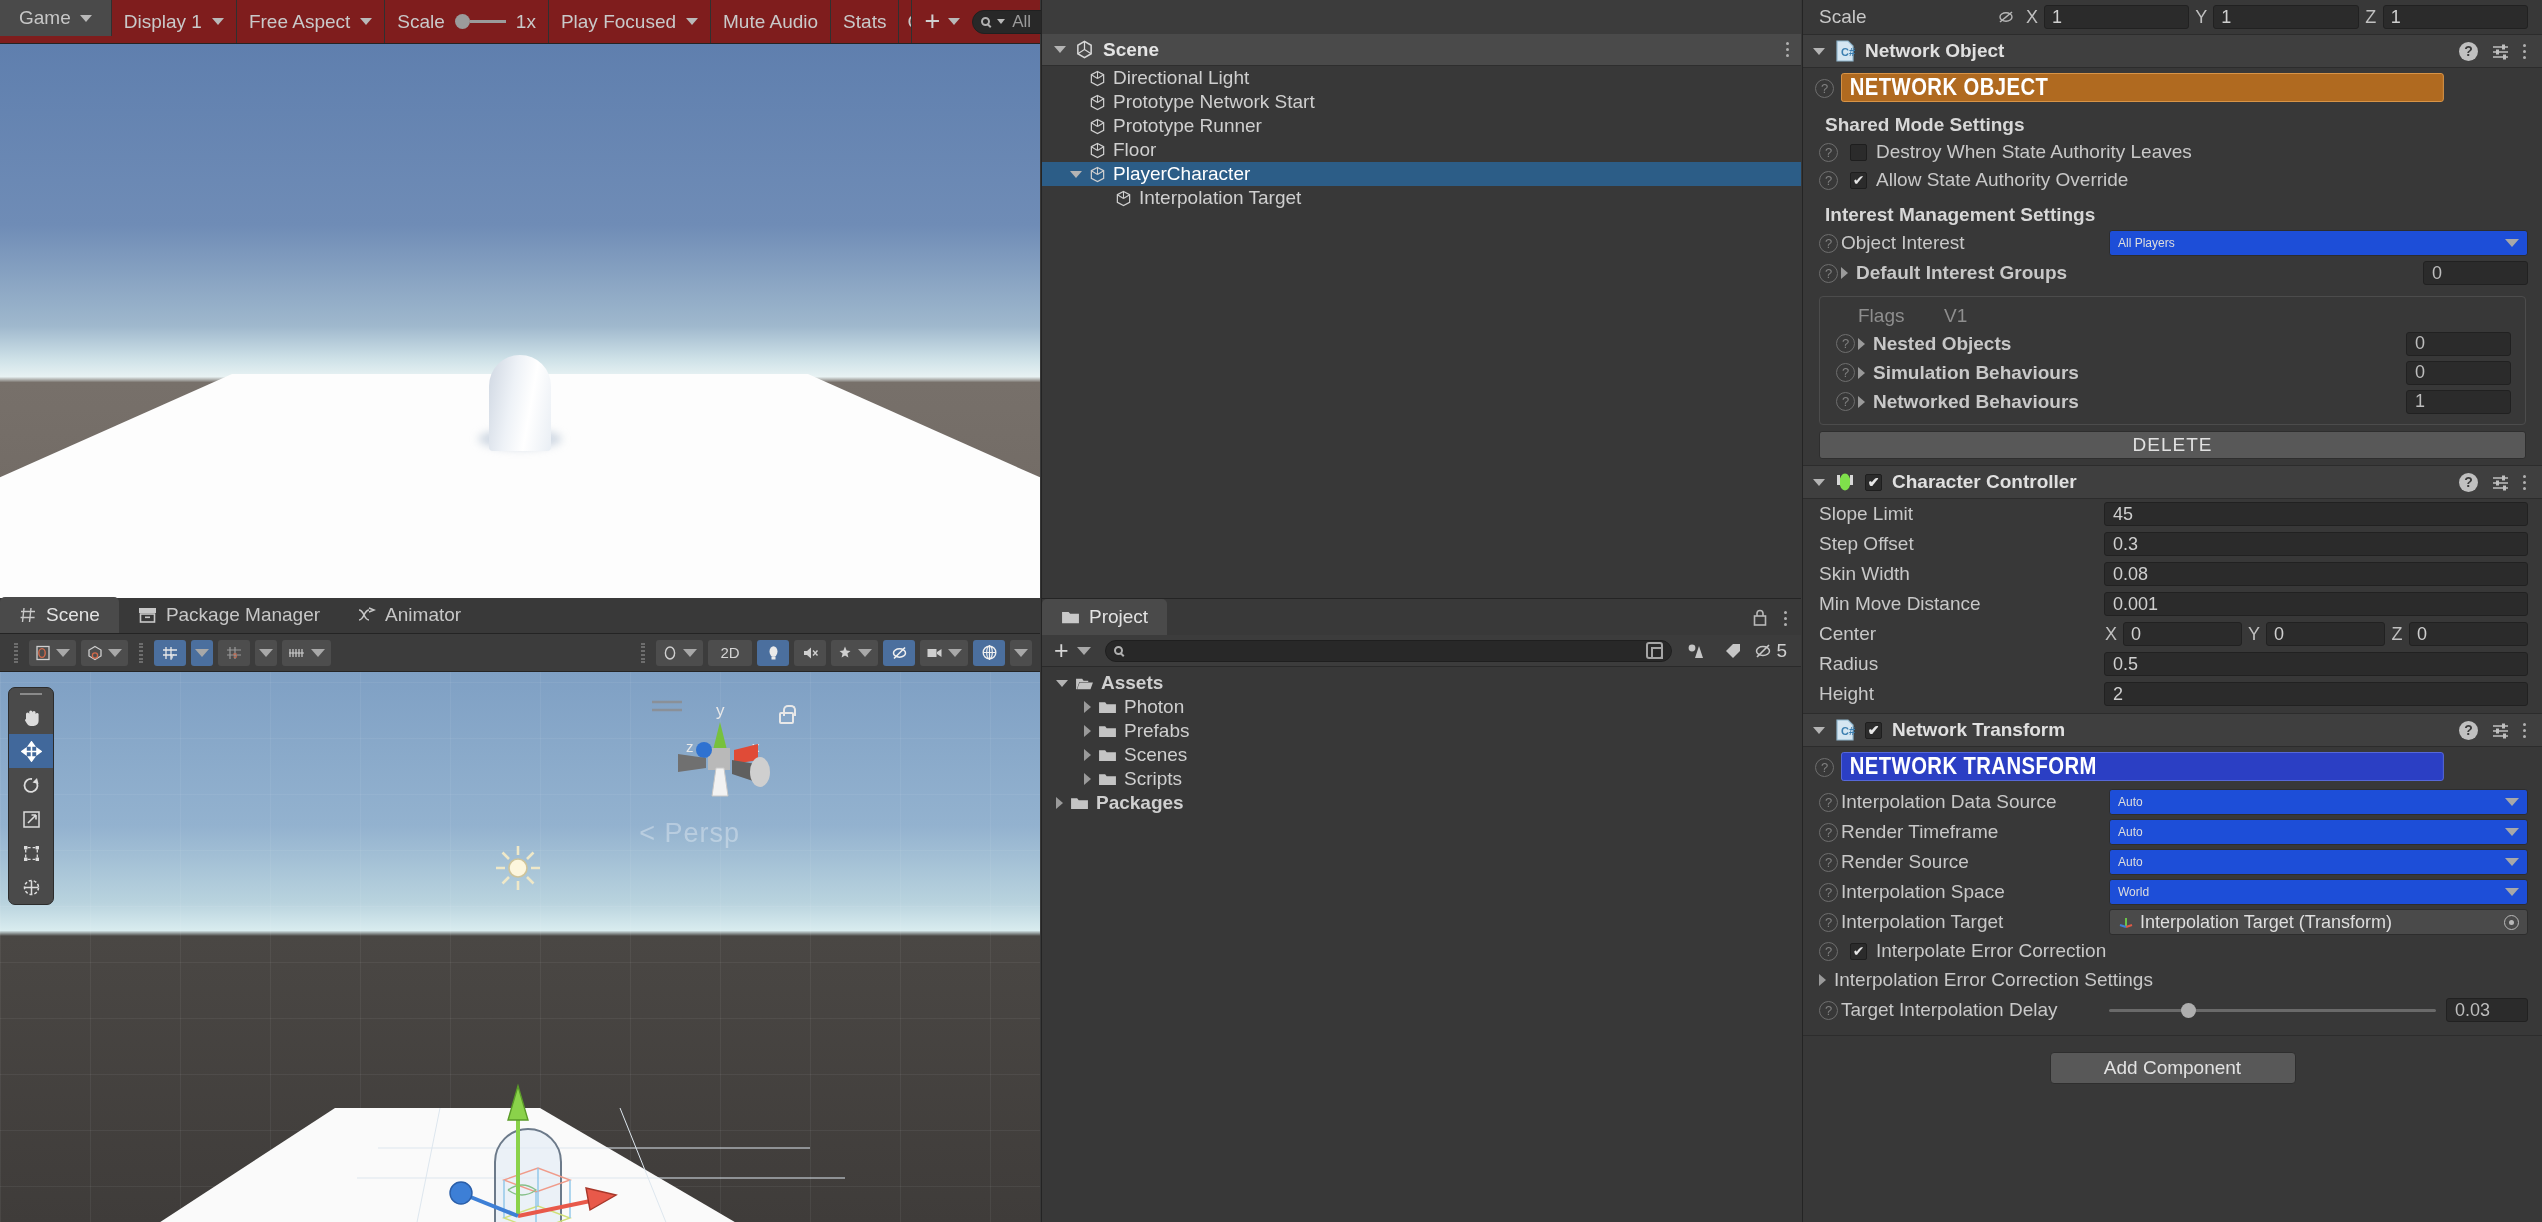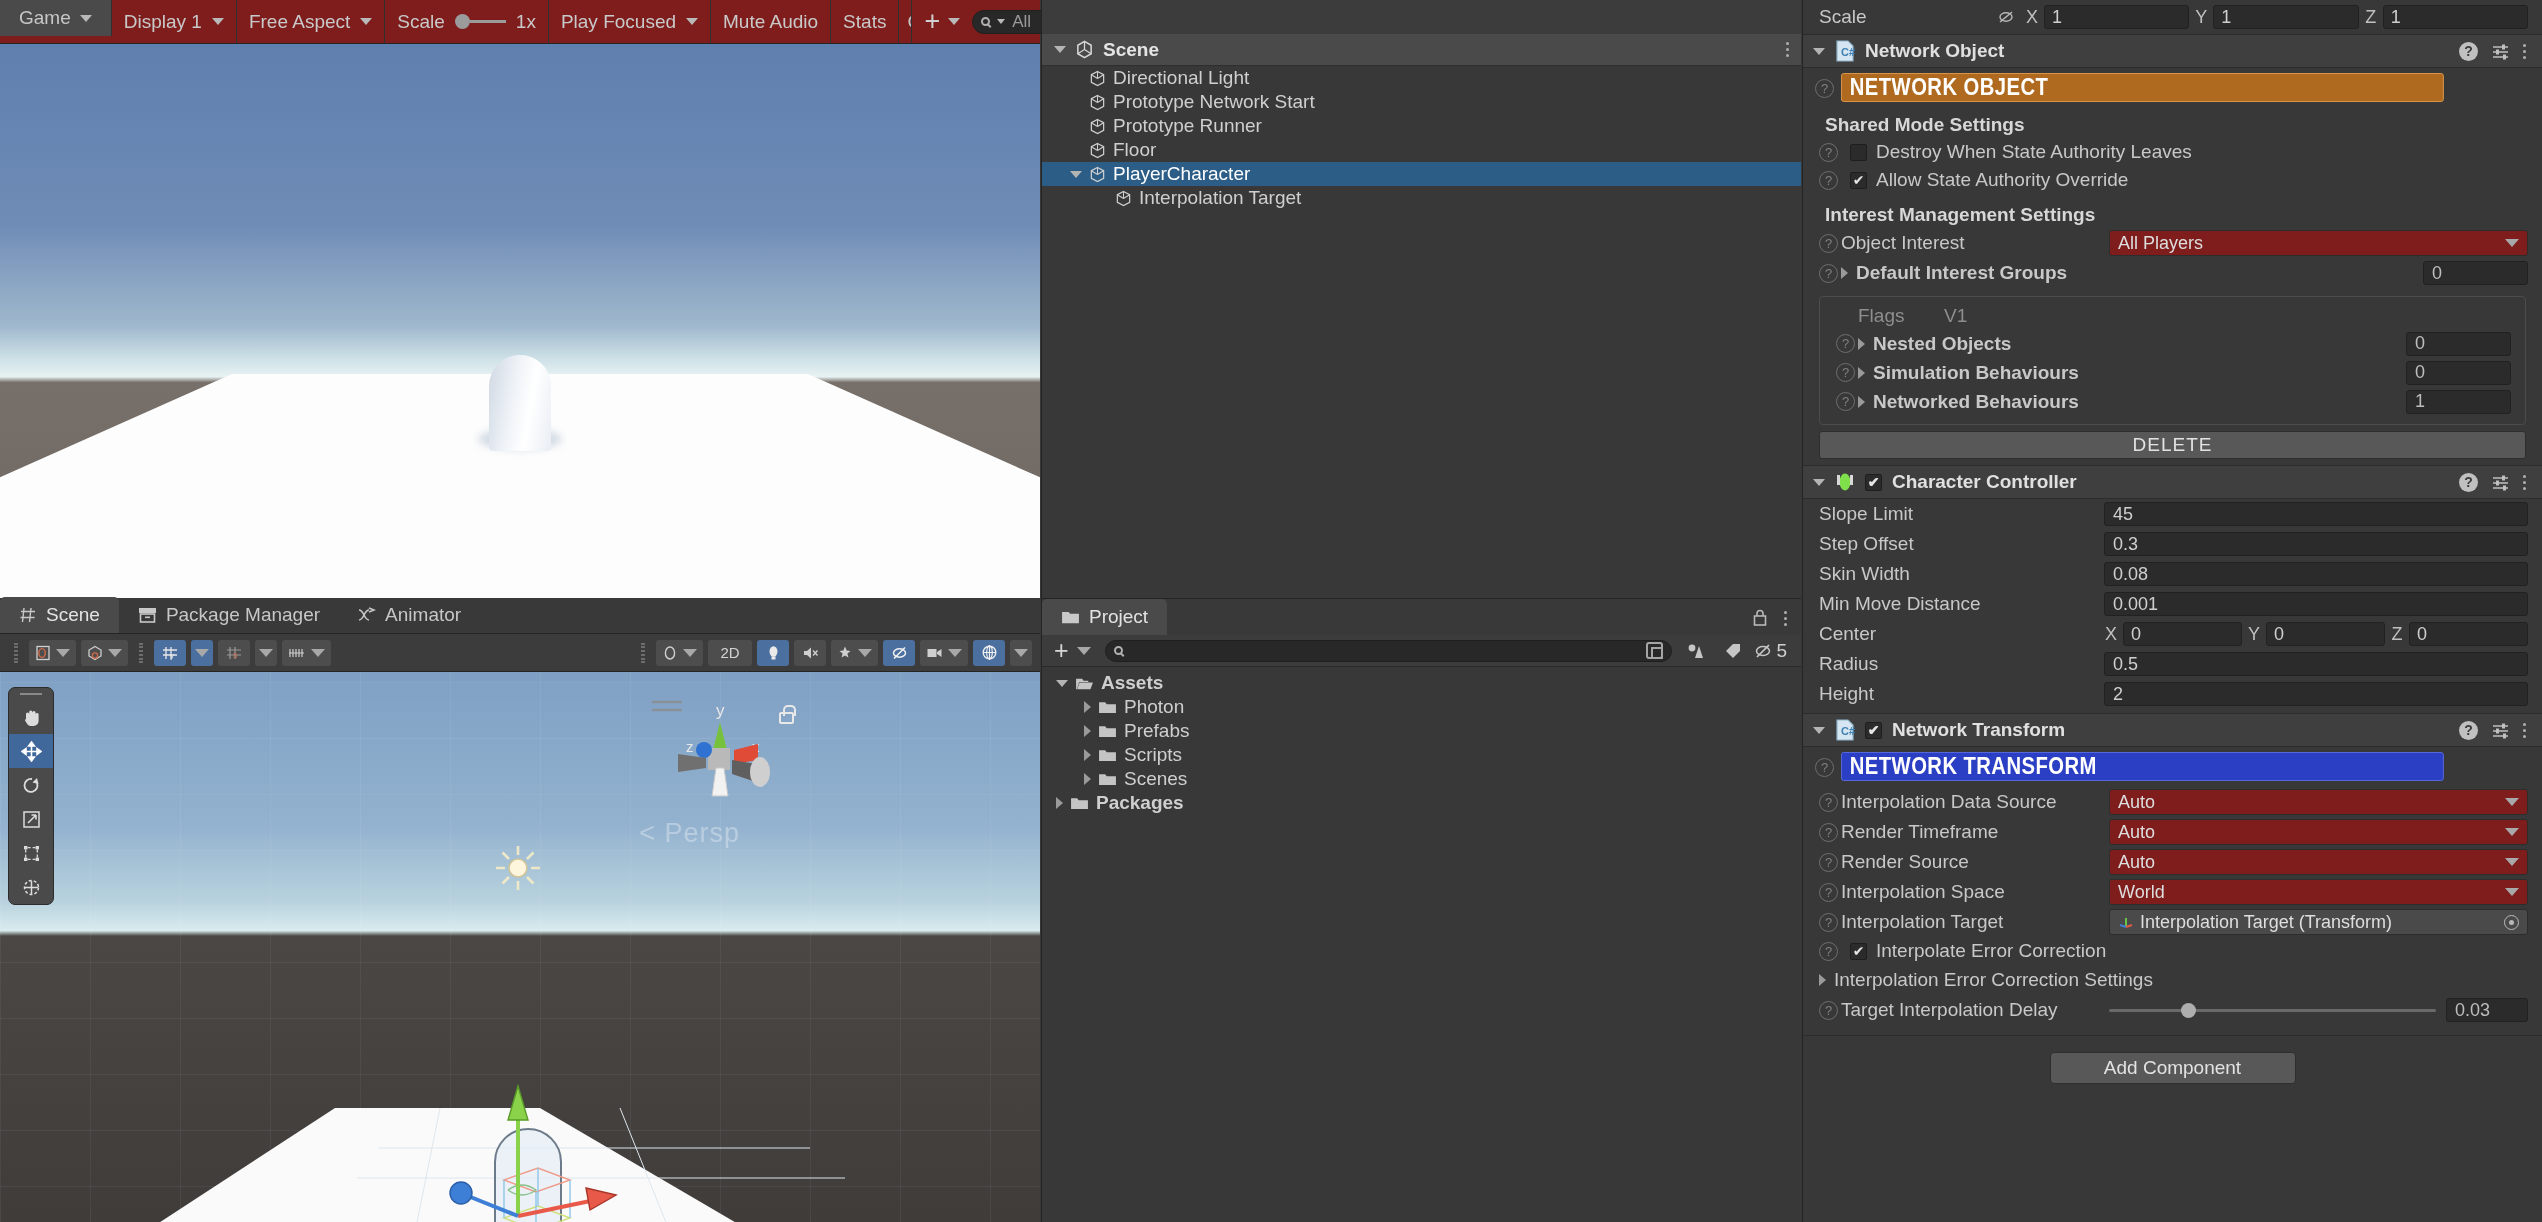--- a/index.html
+++ b/index.html
@@ -97,22 +97,22 @@
 
   
   .insp { position:absolute; left:1802px; top:0; width:740px; height:1222px; background:#383838;
      border-left:1px solid #242424; overflow:hidden; }
   .row { display:flex; align-items:center; height:30px; padding-left:16px; font-size:19px; color:#c8c8c8;}
   .lbl { width:285px; flex:none; }
   .qmark { width:19px;height:19px;border:1.6px solid #6e6e6e;border-radius:50%;color:#808080;font-size:13px;
      display:flex;align-items:center;justify-content:center;flex:none;margin-right:3px;}
   .field { flex:1; height:24px; background:#2b2b2b;border:1px solid #212121;border-radius:3px;
      display:flex;align-items:center;padding:0 8px;color:#cfcfcf;font-size:18px;margin-right:14px;}
-  .dropdown { flex:1;height:26px;background:#7f1d1d;border:1px solid #2d2d2d;border-radius:3px;
-     display:flex;align-items:center;padding:0 8px;color:#dedede;font-size:18px;margin-right:14px;}
+  .dropdown { flex:1;height:26px;background:#1d4ed8;border:1px solid #2d2d2d;border-radius:3px;
+     display:flex;align-items:center;padding:0 8px;color:#dedede;font-size:12px;margin-right:14px;}
   .dropdown .tri-dn { margin-left:auto; }
   .comp-head { height:34px; background:#3f3f3f; display:flex;align-items:center;gap:10px;padding:0 10px;
      border-top:1px solid #2c2c2c; border-bottom:1px solid #2c2c2c; font-weight:bold; color:#e0e0e0; font-size:19px;}
   .cb { width:17px;height:17px;background:#2b2b2b;border:1px solid #1e1e1e;border-radius:2px;flex:none;
      display:flex;align-items:center;justify-content:center;color:#e6e6e6;font-size:14px;line-height:1;}
   .banner { margin:5px 16px 6px 32px; height:29px; border-radius:3px; display:flex;align-items:center;
      padding:0 9px; font-weight:bold; font-size:23px; letter-spacing:.5px; color:#fff;
      font-family:"Liberation Sans Narrow","Liberation Sans",sans-serif; transform:scaleX(.88); transform-origin:left center;}
   .sect { padding:6px 0 2px 22px; font-weight:bold; color:#d7d7d7; font-size:19px;}
   .chkrow { display:flex;align-items:center;gap:9px;height:28px;padding-left:16px;font-size:19px;color:#c8c8c8;}
@@ -588,28 +588,28 @@
           <svg class="folder" viewBox="0 0 20 16">
             <path d="M1 2.5 H7.5 L9.1 4.6 H19 V13.8 H1 Z" fill="#c4c4c4"></path>
           </svg>
           <span style="">Prefabs</span>
         </div>
         <div class="proj-row" style="padding-left: 42px;">
           <span class="tri-r"></span>
           <svg class="folder" viewBox="0 0 20 16">
             <path d="M1 2.5 H7.5 L9.1 4.6 H19 V13.8 H1 Z" fill="#c4c4c4"></path>
           </svg>
-          <span style="">Scripts</span>
+          <span style="">Scenes</span>
         </div>
         <div class="proj-row" style="padding-left: 42px;">
           <span class="tri-r"></span>
           <svg class="folder" viewBox="0 0 20 16">
             <path d="M1 2.5 H7.5 L9.1 4.6 H19 V13.8 H1 Z" fill="#c4c4c4"></path>
           </svg>
-          <span style="">Scenes</span>
+          <span style="">Scripts</span>
         </div>
         <div class="proj-row" style="padding-left: 14px;">
           <span class="tri-r"></span>
           <svg class="folder" viewBox="0 0 20 16">
             <path d="M1 2.5 H7.5 L9.1 4.6 H19 V13.8 H1 Z" fill="#c4c4c4"></path>
           </svg>
           <span style="font-weight:bold;">Packages</span>
         </div>
       </div>
   </div>

